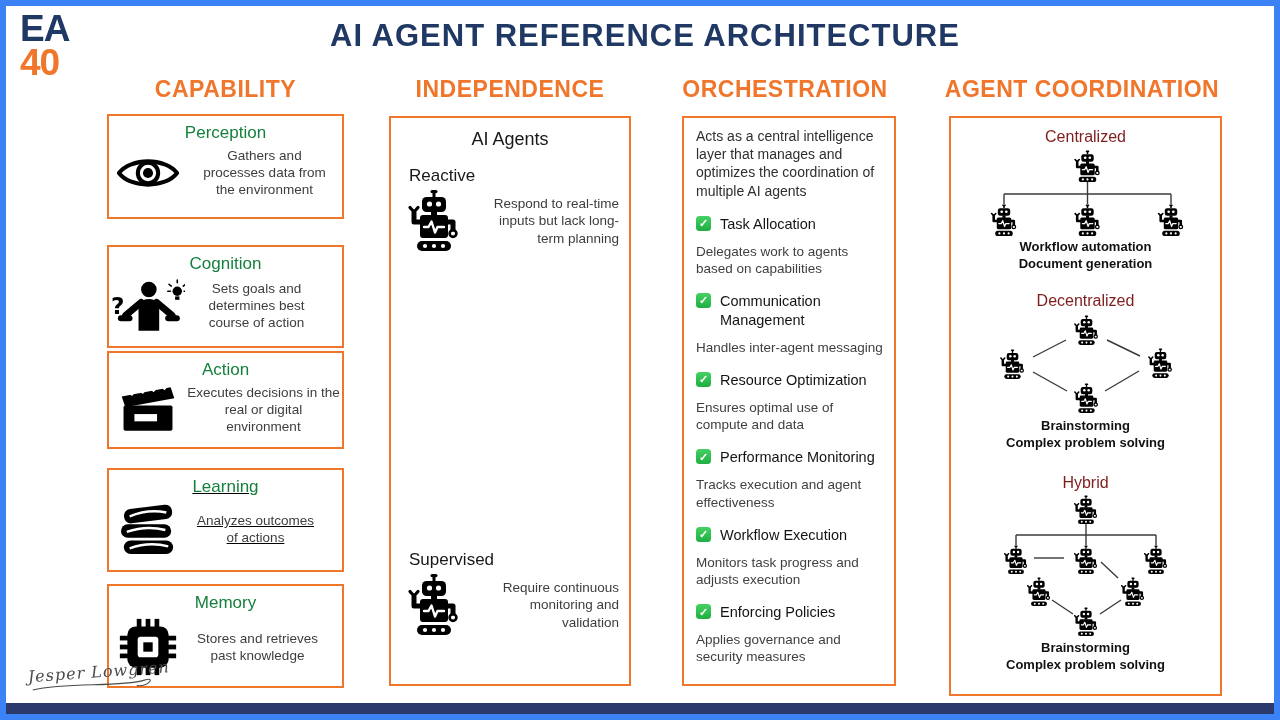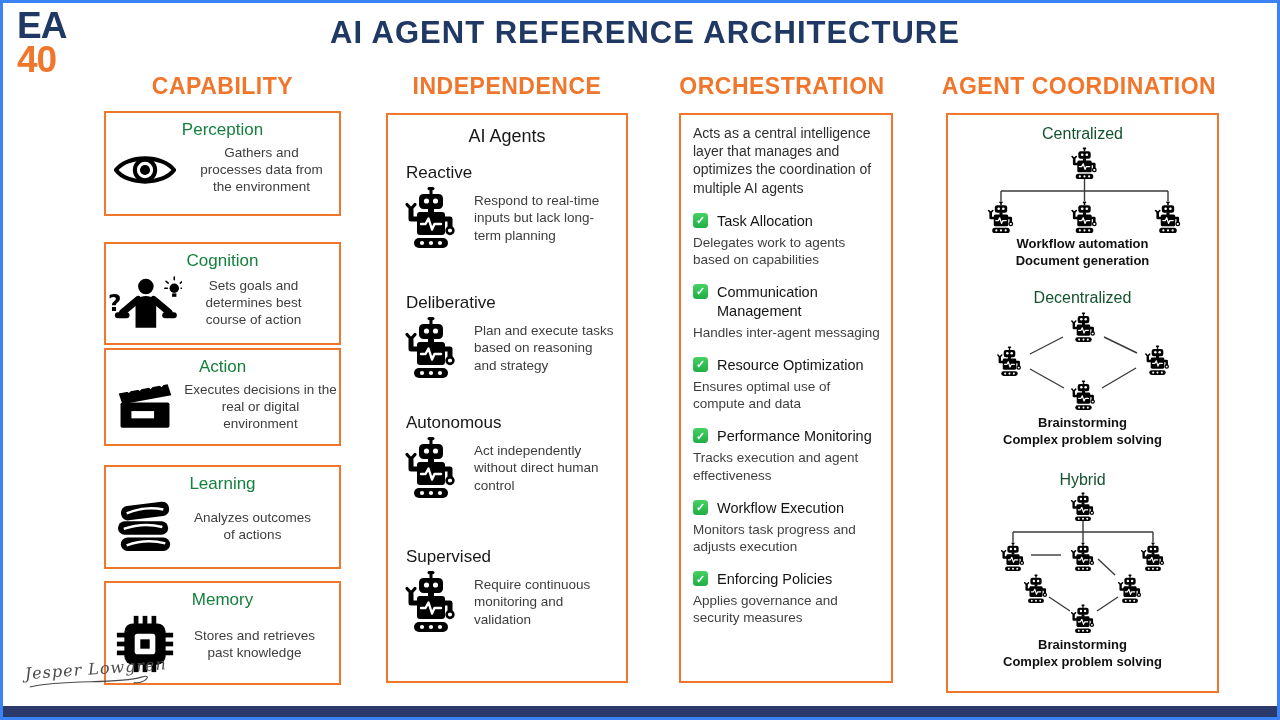--- a/index.html
+++ b/index.html
@@ -1,19 +1,19 @@
 <!DOCTYPE html>
 <html><head>
 <meta charset="utf-8">
 <style>
   html,body{margin:0;padding:0;background:#e8e8e8;}
   .page{
     position:relative;width:1280px;height:720px;background:#ffffff;
     font-family:"Liberation Sans",sans-serif;overflow:hidden;
-    border:3px solid #3b82f6;box-sizing:border-box;
+    border:6px solid #3b82f6;box-sizing:border-box;
   }
   .bottom-bar{position:absolute;left:0;right:0;bottom:0;height:11px;background:#2c3a6b;}
   
   .logo{position:absolute;left:14px;top:6px;line-height:.92;font-weight:700;font-size:37px;letter-spacing:-1px;}
   .logo .l1{color:#1f3864;}
   .logo .l2{color:#f0762c;}
   .main-title{position:absolute;left:10px;right:0;top:12px;text-align:center;
     font-size:31px;font-weight:700;color:#1f3864;letter-spacing:1px;}
   .col-header{position:absolute;top:70px;text-align:center;font-size:23px;font-weight:700;
     color:#f0762c;letter-spacing:.5px;}
@@ -28,32 +28,32 @@
   .card-title{text-align:center;font-size:17px;color:#15803d;margin-top:7px;}
   .card-row{display:flex;align-items:center;margin-top:4px;}
   .icon-box{flex:0 0 78px;display:flex;justify-content:center;align-items:center;}
   .card-desc{flex:1;text-align:center;font-size:13.5px;color:#3d3d3d;line-height:1.26;padding:0 16px 0 0;}
   
   .box-title{text-align:center;font-size:18px;color:#181818;margin-top:11px;}
   .sec{position:absolute;left:0;width:100%;}
   .sec-title{font-size:17px;color:#181818;padding-left:18px;}
   .robot-row{display:flex;align-items:center;margin-top:3px;}
   .robot-cell{flex:0 0 86px;display:flex;justify-content:center;}
-  .robot-desc{flex:1;text-align:left;font-size:13.5px;color:#3d3d3d;line-height:1.28;padding-right:10px;}
+  .robot-desc{flex:1;text-align:right;font-size:13.5px;color:#3d3d3d;line-height:1.28;padding-right:10px;}
   
   .orch-inner{padding:9px 10px 0 12px;}
   .orch-intro{font-size:14px;color:#2f2f2f;line-height:1.3;}
   .orch-item{margin-top:15px;}
   .orch-title{display:flex;align-items:flex-start;font-size:14.5px;color:#141414;line-height:1.3;}
   .check{flex:0 0 15px;height:15px;margin:1px 9px 0 0;border-radius:3.5px;
     background:linear-gradient(#46d162,#1fae43);color:#fff;font-size:11px;font-weight:700;
     display:flex;align-items:center;justify-content:center;}
-  .orch-desc{font-size:13.5px;color:#3f3f3f;line-height:1.28;margin-top:3px;}
-  
-  .crd-sec-title{position:absolute;left:0;width:100%;text-align:center;font-size:16px;color:#14532d;}
+  .orch-desc{font-size:13.5px;color:#3f3f3f;line-height:1.28;margin-top:9px;}
+  
+  .crd-sec-title{position:absolute;left:0;width:100%;text-align:center;font-size:16px;color:#7f1d1d;}
   .diagram{position:absolute;left:10px;}
   .crd-caption{position:absolute;left:0;width:100%;text-align:center;font-size:13px;font-weight:700;
     color:#111;line-height:1.3;}
   .net-line{stroke:#3a3a3a;stroke-width:1.4;fill:none;}
   
   .signature{position:absolute;left:22px;top:656px;color:#4a4a4a;transform:rotate(-4deg);}
   .sig-text{font-family:"DejaVu Serif",serif;font-style:italic;font-size:16px;letter-spacing:1px;}
   .sig-flourish{display:block;margin-top:-4px;}
   .hidden-defs{position:absolute;width:0;height:0;overflow:hidden;}
 </style>
@@ -170,21 +170,21 @@
     <div class="card-title">Action</div>
     <div class="card-row">
       <div class="icon-box">
           <svg width="58" height="50">
             <use href="#clapper"></use>
           </svg>
         </div>
       <div class="card-desc" style="padding:0 2px 0 0;">Executes decisions in the real or digital environment</div>
     </div>
   </div>
-  <div class="obox card" style="top:462px;height:104px;">
+  <div class="obox card" style="top:462px;height:104px;text-decoration:underline;">
     <div class="card-title">Learning</div>
     <div class="card-row">
       <div class="icon-box">
           <svg width="62" height="56">
             <use href="#books"></use>
           </svg>
         </div>
       <div class="card-desc" style="padding:0 24px 0 6px;">Analyzes outcomes of actions</div>
     </div>
   </div>
@@ -208,43 +208,21 @@
       <div class="robot-row">
         <div class="robot-cell">
             <svg width="64" height="64">
               <use href="#robot"></use>
             </svg>
           </div>
         <div class="robot-desc">Respond to real-time inputs but lack long-term planning</div>
       </div>
     </div>
 
-    <div class="sec" style="top:178px;">
-      <div class="sec-title">Deliberative</div>
-      <div class="robot-row">
-        <div class="robot-cell">
-            <svg width="64" height="64">
-              <use href="#robot"></use>
-            </svg>
-          </div>
-        <div class="robot-desc">Plan and execute tasks based on reasoning and strategy</div>
-      </div>
-    </div>
-
-    <div class="sec" style="top:298px;">
-      <div class="sec-title">Autonomous</div>
-      <div class="robot-row">
-        <div class="robot-cell">
-            <svg width="64" height="64">
-              <use href="#robot"></use>
-            </svg>
-          </div>
-        <div class="robot-desc">Act independently without direct human control</div>
-      </div>
-    </div>
+
 
     <div class="sec" style="top:432px;">
       <div class="sec-title">Supervised</div>
       <div class="robot-row">
         <div class="robot-cell">
             <svg width="64" height="64">
               <use href="#robot"></use>
             </svg>
           </div>
         <div class="robot-desc">Require continuous monitoring and validation</div>

